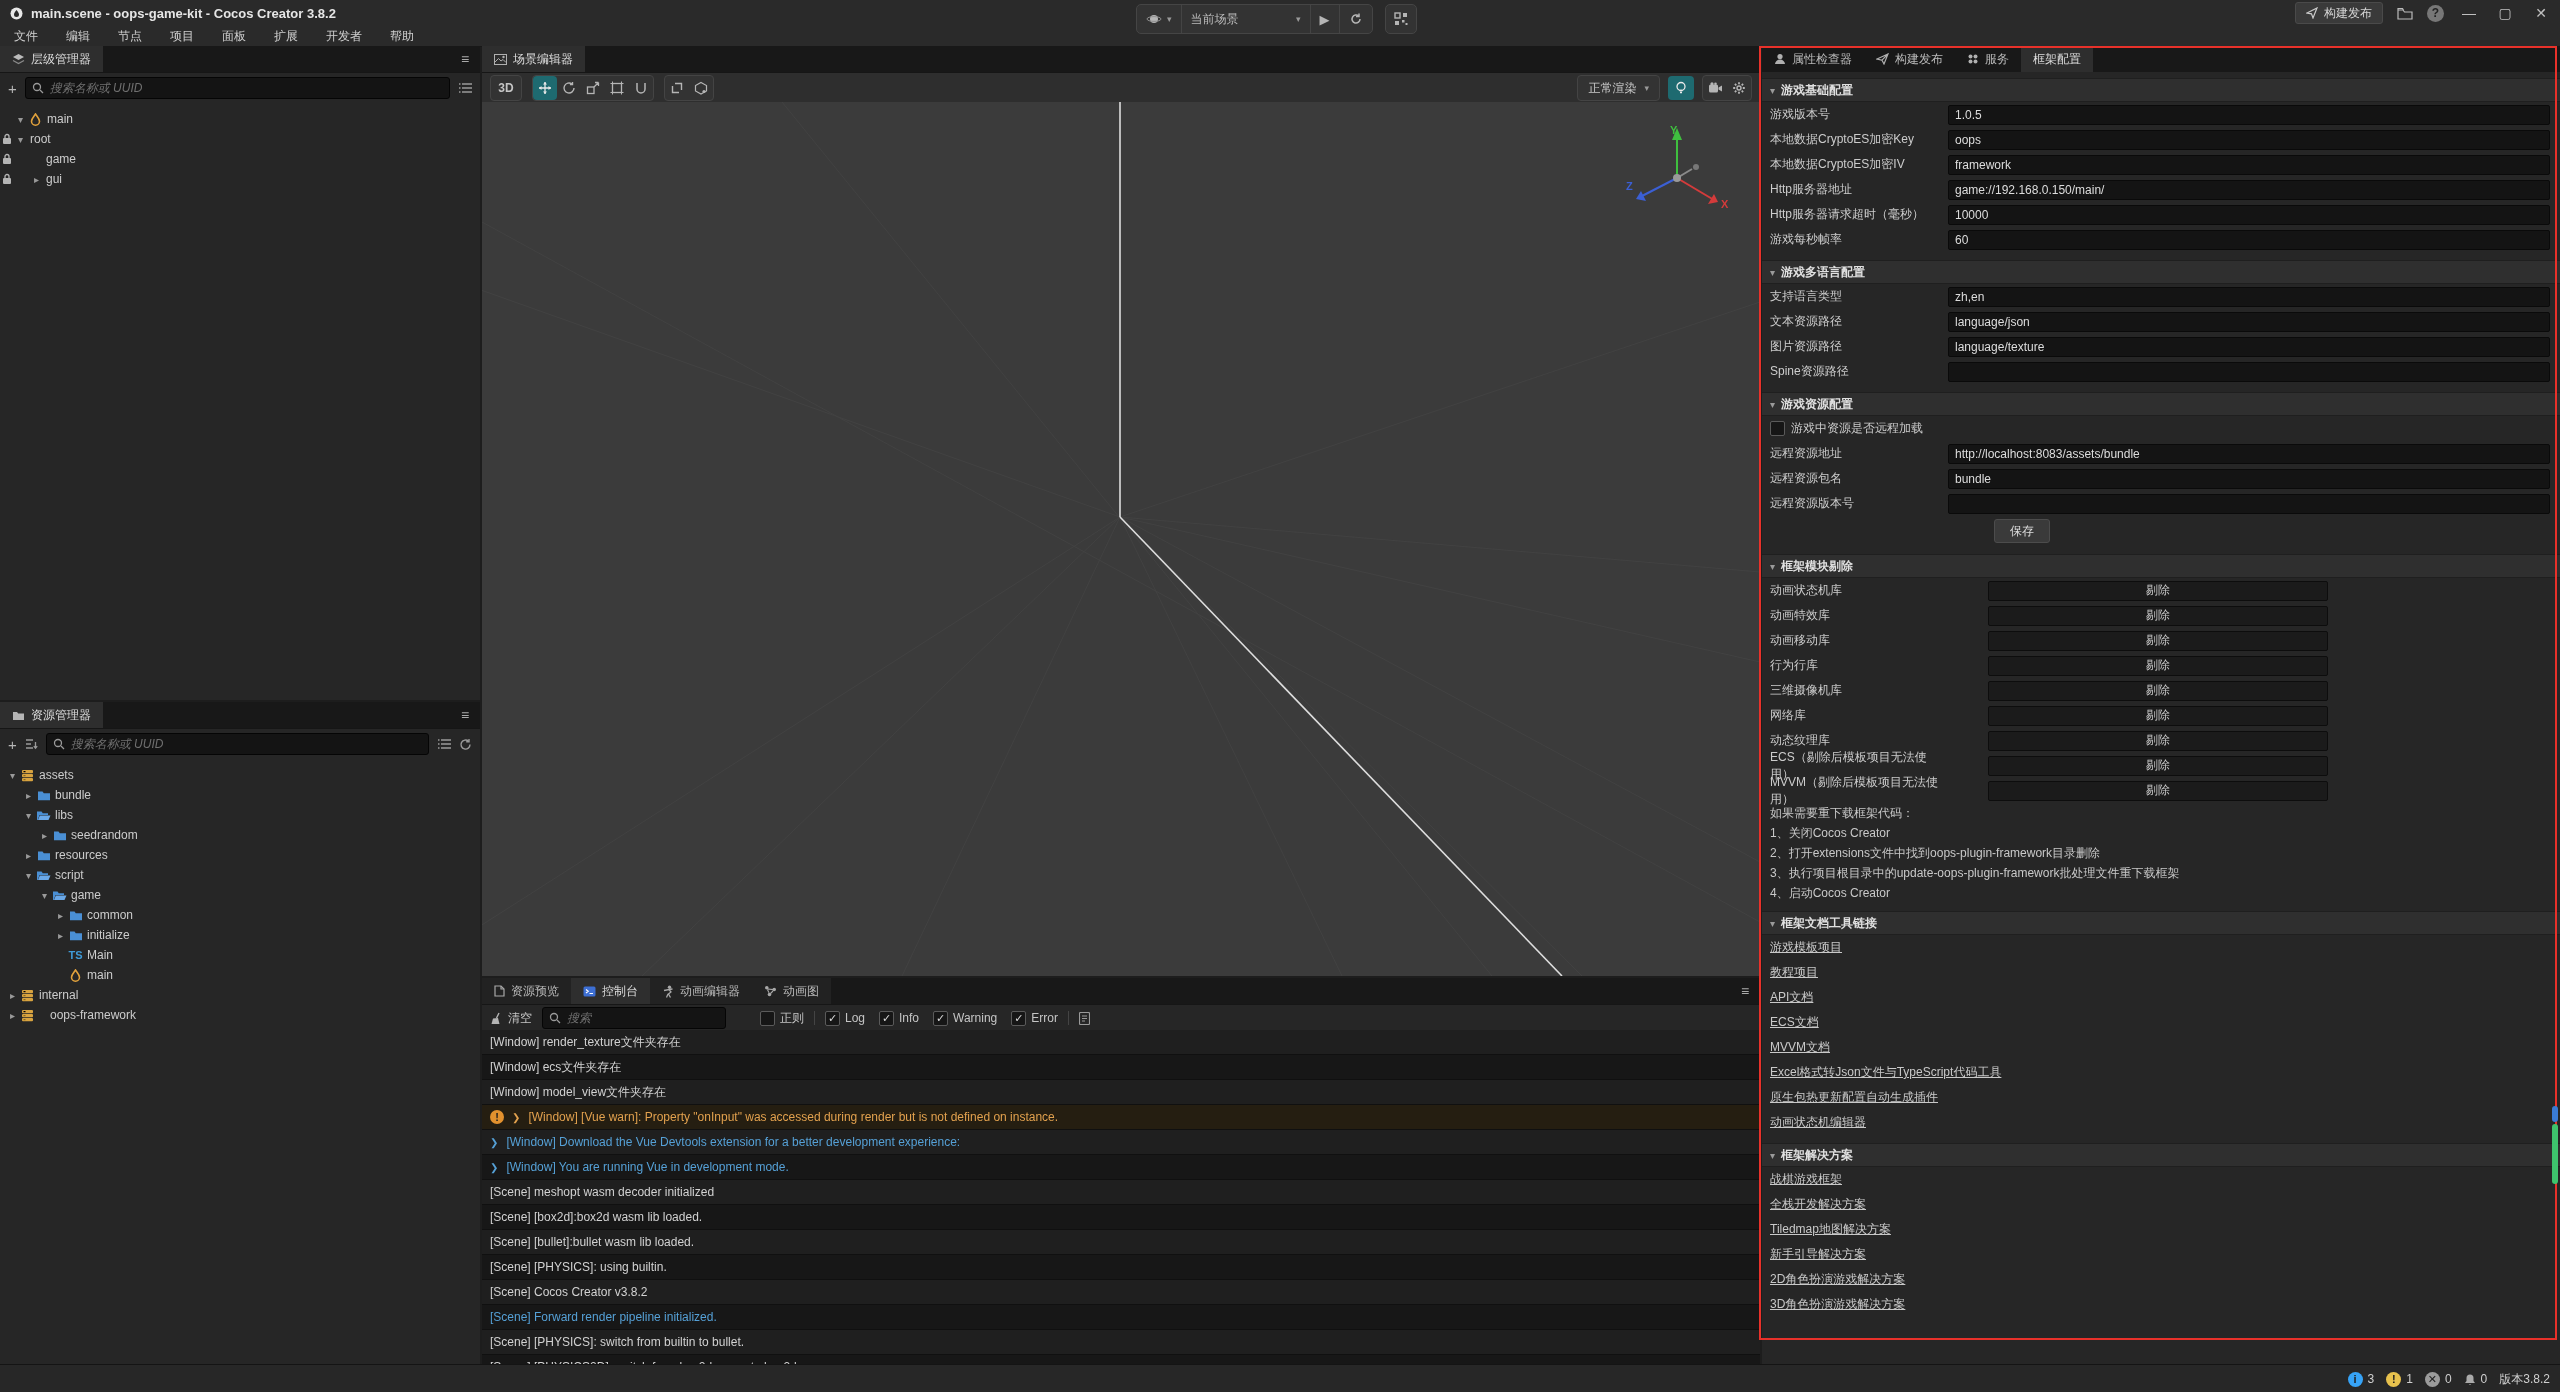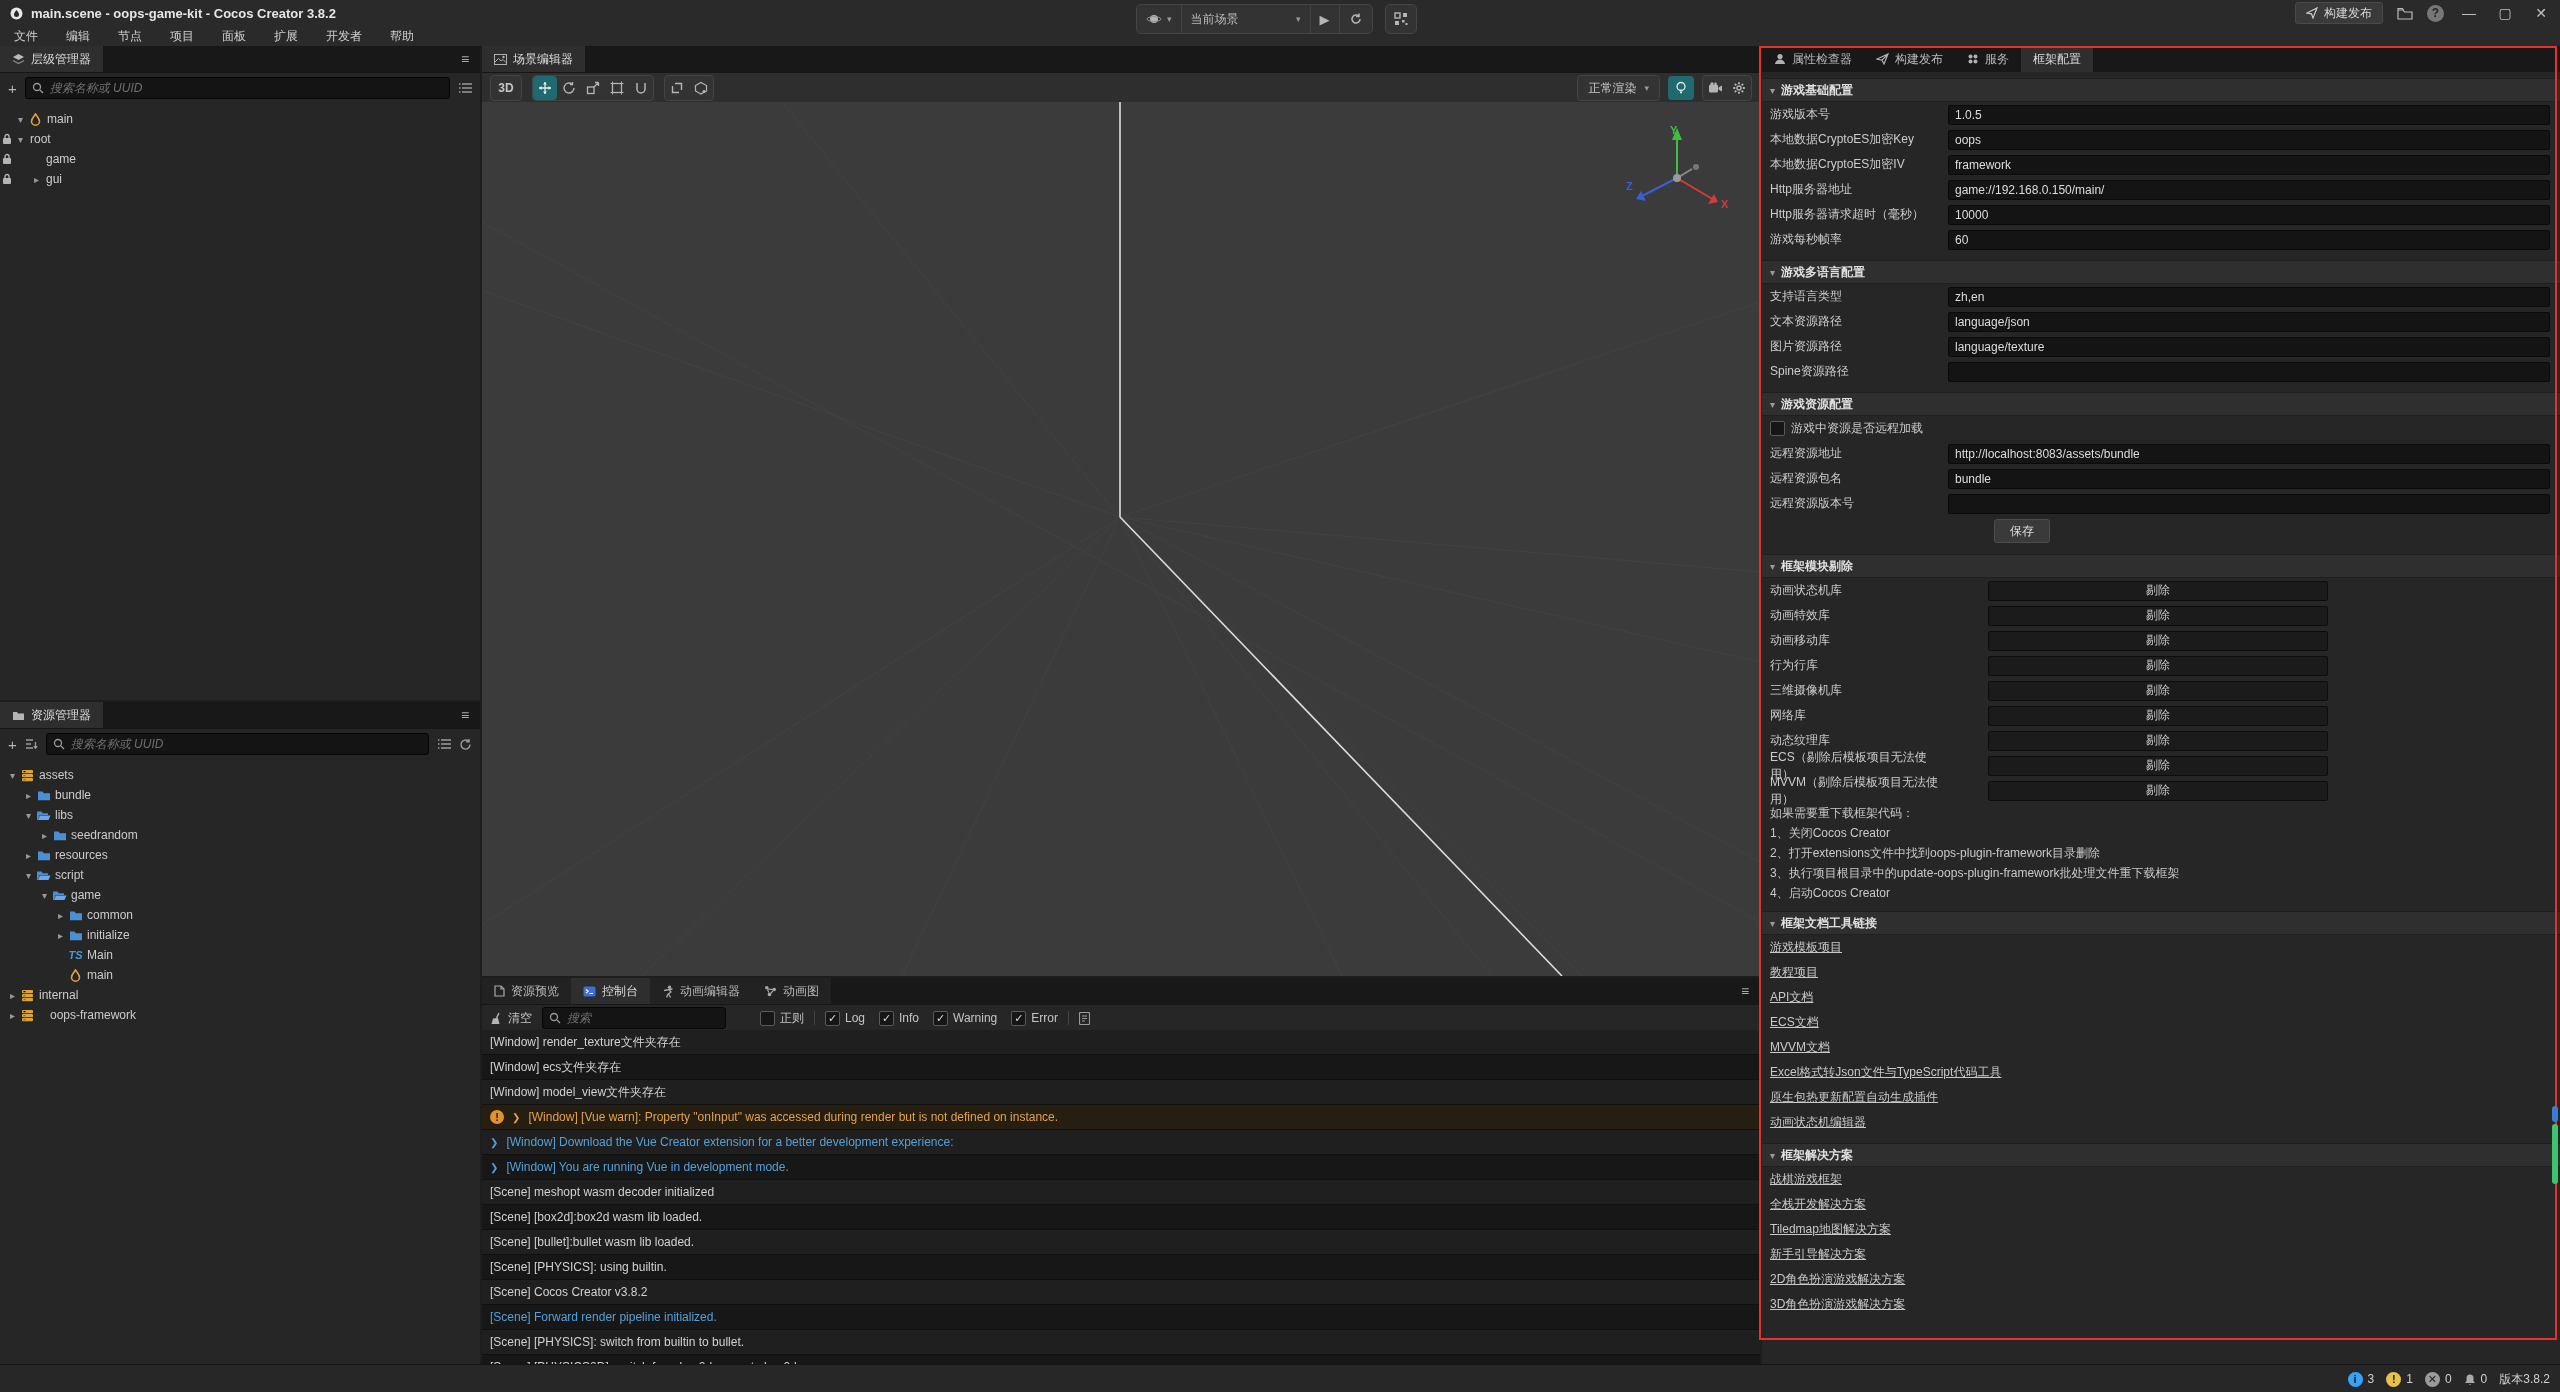--- a/index.html
+++ b/index.html
@@ -36,21 +36,21 @@
   .tabstrip .hamburger{width:30px;display:flex;align-items:center;justify-content:center;color:#aaa;font-size:14px;}
   .ptoolbar{height:30px;display:flex;align-items:center;padding:0 8px;gap:8px;background:#262626;}
   .searchbox{flex:1;height:20px;background:#141414;border:1px solid #050505;border-radius:3px;
              display:flex;align-items:center;gap:6px;padding:0 6px;}
   .searchbox .ph{color:#6f6f6f;font-style:italic;}
   
   .tree{padding-top:6px;}
   .trow{height:20px;display:flex;align-items:center;color:#cccccc;}
   .trow .lockcol{width:14px;display:flex;justify-content:center;}
   .trow .caret{width:13px;color:#999;text-align:center;font-size:10px;}
-  .trow .ticon{width:17px;display:flex;justify-content:center;align-items:flex-start;font-style:italic;}
+  .trow .ticon{width:17px;display:flex;justify-content:center;align-items:flex-start;}
   .ts-badge{color:#3f9bd8;font-weight:bold;font-size:11px;}
   
   #scene-body{position:absolute;left:0;top:56px;right:0;bottom:0;background:#3b3b3b;overflow:hidden;}
   #scene-toolbar{height:30px;background:#2e2e2e;display:flex;align-items:center;padding:0 8px;gap:10px;}
   .stool{display:flex;align-items:center;background:#333;border:1px solid #444;border-radius:4px;height:24px;}
   .stool .titem{width:24px;height:24px;display:flex;align-items:center;justify-content:center;color:#b5b5b5;}
   .stool .titem.active{background:#1e6a70;border-radius:4px;color:#e8e8e8;}
   #mode3d{width:30px;height:24px;background:#333;border:1px solid #444;border-radius:4px;color:#c5c5c5;
           display:flex;align-items:center;justify-content:center;font-weight:bold;}
   #scene-right{margin-left:auto;display:flex;align-items:center;gap:8px;}
@@ -700,21 +700,21 @@
         <div class="logrow alt">
           <span>[Window] model_view文件夹存在</span>
         </div>
         <div class="logrow warn">
           <span class="warnbadge">!</span>
           <span class="lcaret">❯</span>
           <span>[Window] [Vue warn]: Property "onInput" was accessed during render but is not defined on instance.</span>
         </div>
         <div class="logrow alt info">
           <span class="lcaret">❯</span>
-          <span>[Window] Download the Vue Creator extension for a better development experience:</span>
+          <span>[Window] Download the Vue Devtools extension for a better development experience:</span>
         </div>
         <div class="logrow base info">
           <span class="lcaret">❯</span>
           <span>[Window] You are running Vue in development mode.</span>
         </div>
         <div class="logrow alt">
           <span>[Scene] meshopt wasm decoder initialized</span>
         </div>
         <div class="logrow base">
           <span>[Scene] [box2d]:box2d wasm lib loaded.</span>

